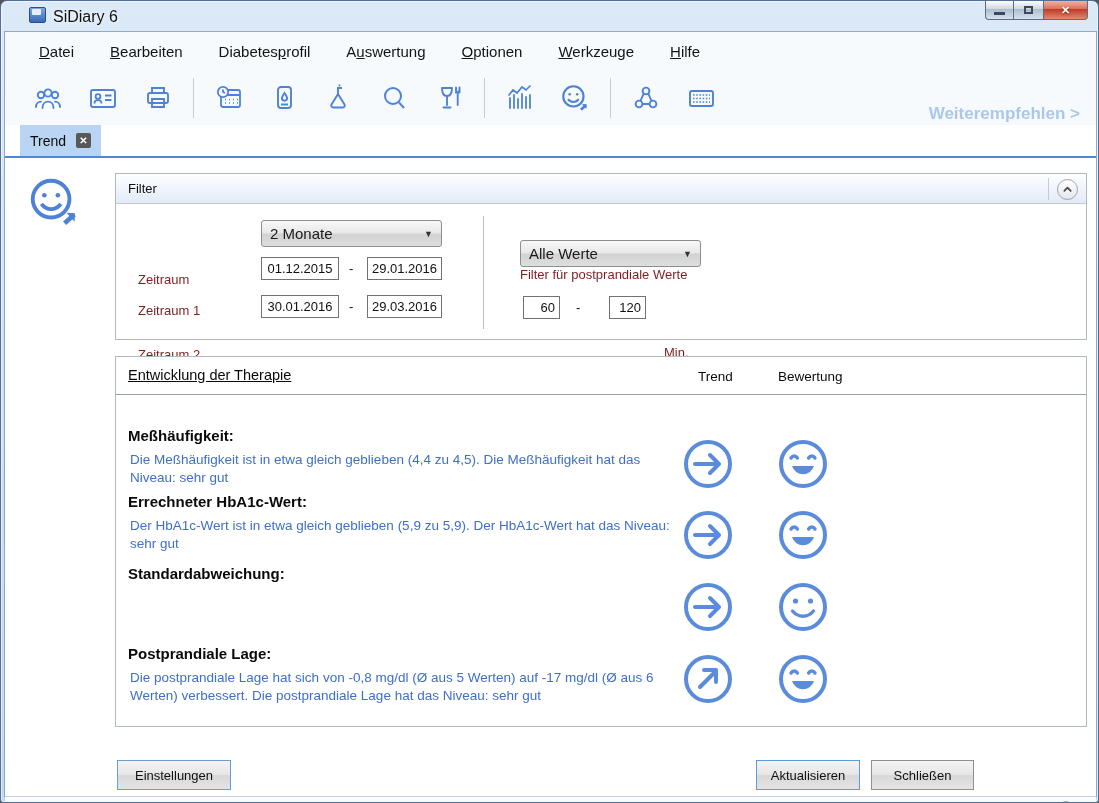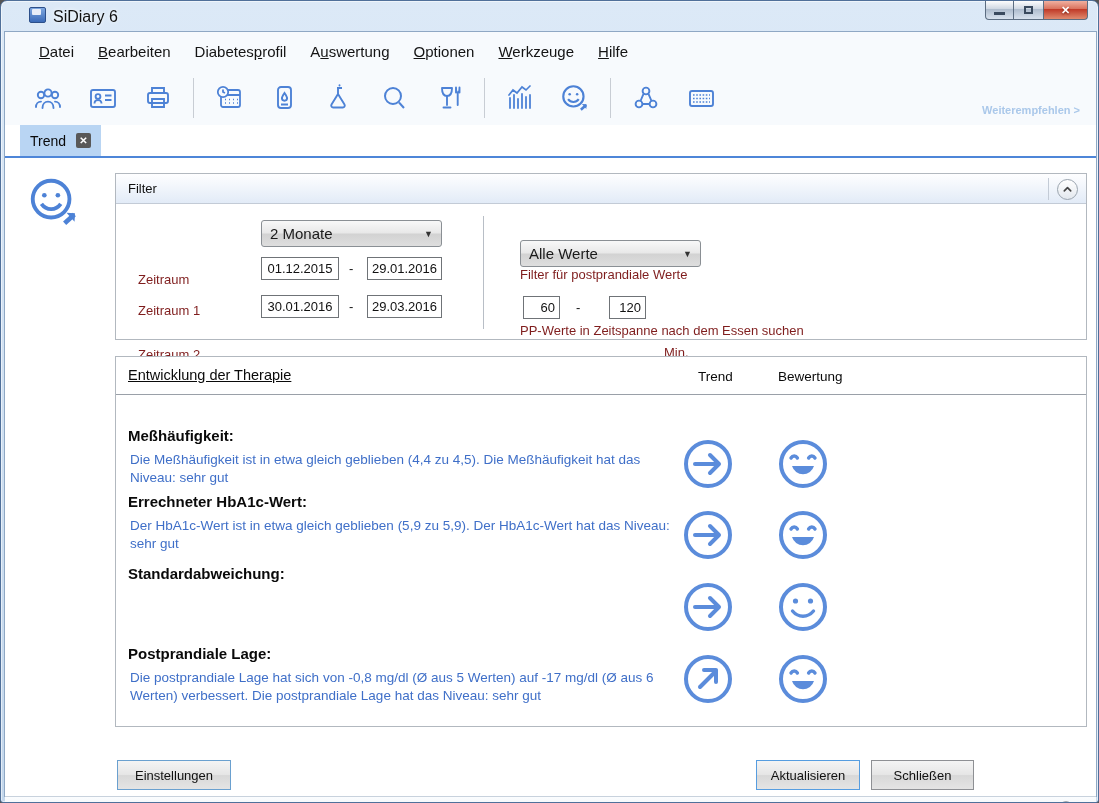--- a/index.html
+++ b/index.html
@@ -27,28 +27,28 @@
   .winbtn.max { border-left:none; border-right:none; }
   .winbtn.close { width:45px; border-radius:0 0 4px 0;
     background:linear-gradient(#f0b0a0,#d9705b 45%,#c03a28 46%,#e08a6e);
     color:#fff; font-weight:bold; font-size:11px; text-shadow:0 1px 2px #7a1e10; }
   .minglyph{ width:11px; height:3px; background:#3a4a5e; margin-top:6px;}
   .maxglyph{ width:9px; height:8px; border:2px solid #3a4a5e; background:transparent;}
   
   .client { position:absolute; left:3px; top:30px; width:1093px; height:766px;
     background:#ffffff; border:1px solid #8fa8c4; }
   .menubar { position:absolute; left:0; top:0; width:100%; height:38px;
-    background:#f7fafd; display:flex; align-items:center; padding-left:22px; gap:0; }
+    background:#f7fafd; display:flex; align-items:center; padding-left:22px; gap:12px; }
   .menu-item { font-size:15px; color:#141414; padding:4px 12px; cursor:default; }
   .menu-item u { text-decoration:underline; }
   .toolbar { position:absolute; left:0; top:38px; width:100%; height:55px;
     background:#f7fafd; display:flex; align-items:center; padding-left:20px; }
   .tbtn { width:46px; height:40px; display:flex; align-items:center; justify-content:center; margin-right:9px; }
   .tsep { width:1px; height:40px; background:#c8cdd4; margin:0 12px 0 3px; }
-  .recommend { position:absolute; right:16px; top:72px; font-size:11px; font-weight:bold; color:#aac8ea; }
+  .recommend { position:absolute; right:16px; top:72px; font-size:17px; font-weight:bold; color:#aac8ea; }
   
   .tabrow { position:absolute; left:0; top:93px; width:100%; height:31px; background:#ffffff; }
   .tab { position:absolute; left:15px; top:0; height:31px; min-width:77px;
     background:#b9d5f3; display:flex; align-items:center; padding:0 10px; gap:10px; }
   .tab-label { font-size:14px; color:#0a0a0a; }
   .tab-close { width:15px; height:15px; background:#585858; border-radius:2px;
     color:#fff; font-size:10px; line-height:15px; text-align:center; font-weight:bold; }
   .bluerule { position:absolute; left:0; top:124px; width:100%; height:2px; background:#4e86d8; }
   
   .content { position:absolute; left:0; top:126px; width:100%; height:608px; background:#fff; }
@@ -334,21 +334,20 @@
         <span class="dash" style="left:233px; top:125px;">-</span>
         <div class="datebox" style="left:251px; top:121px; width:75px;">29.03.2016</div>
 
         <div class="vsep" style="left:367px; top:42px; height:113px;"></div>
 
         <span class="flabel" style="left:404px; top:48px;">Filter für postprandiale Werte</span>
         <div class="dropdown" style="left:404px; top:66px; width:181px;">
           <span class="dd-text">Alle Werte</span>
           <span class="dd-arrow">▼</span>
         </div>
-        <span class="flabel" style="left:404px; top:104px;">PP-Werte in Zeitspanne nach dem Essen suchen</span>
         <div class="datebox numbox" style="left:407px; top:122px; width:37px;">60</div>
         <span class="dash" style="left:460px; top:126px;">-</span>
         <div class="datebox numbox" style="left:493px; top:122px; width:37px;">120</div>
         <span class="flabel" style="left:548px; top:126px;">Min.</span>
       </div>
 
       <div class="panel therapy-panel">
         <span class="tp-title">Entwicklung der Therapie</span>
         <span class="tp-col" style="left:582px;">Trend</span>
         <span class="tp-col" style="left:662px;">Bewertung</span>

